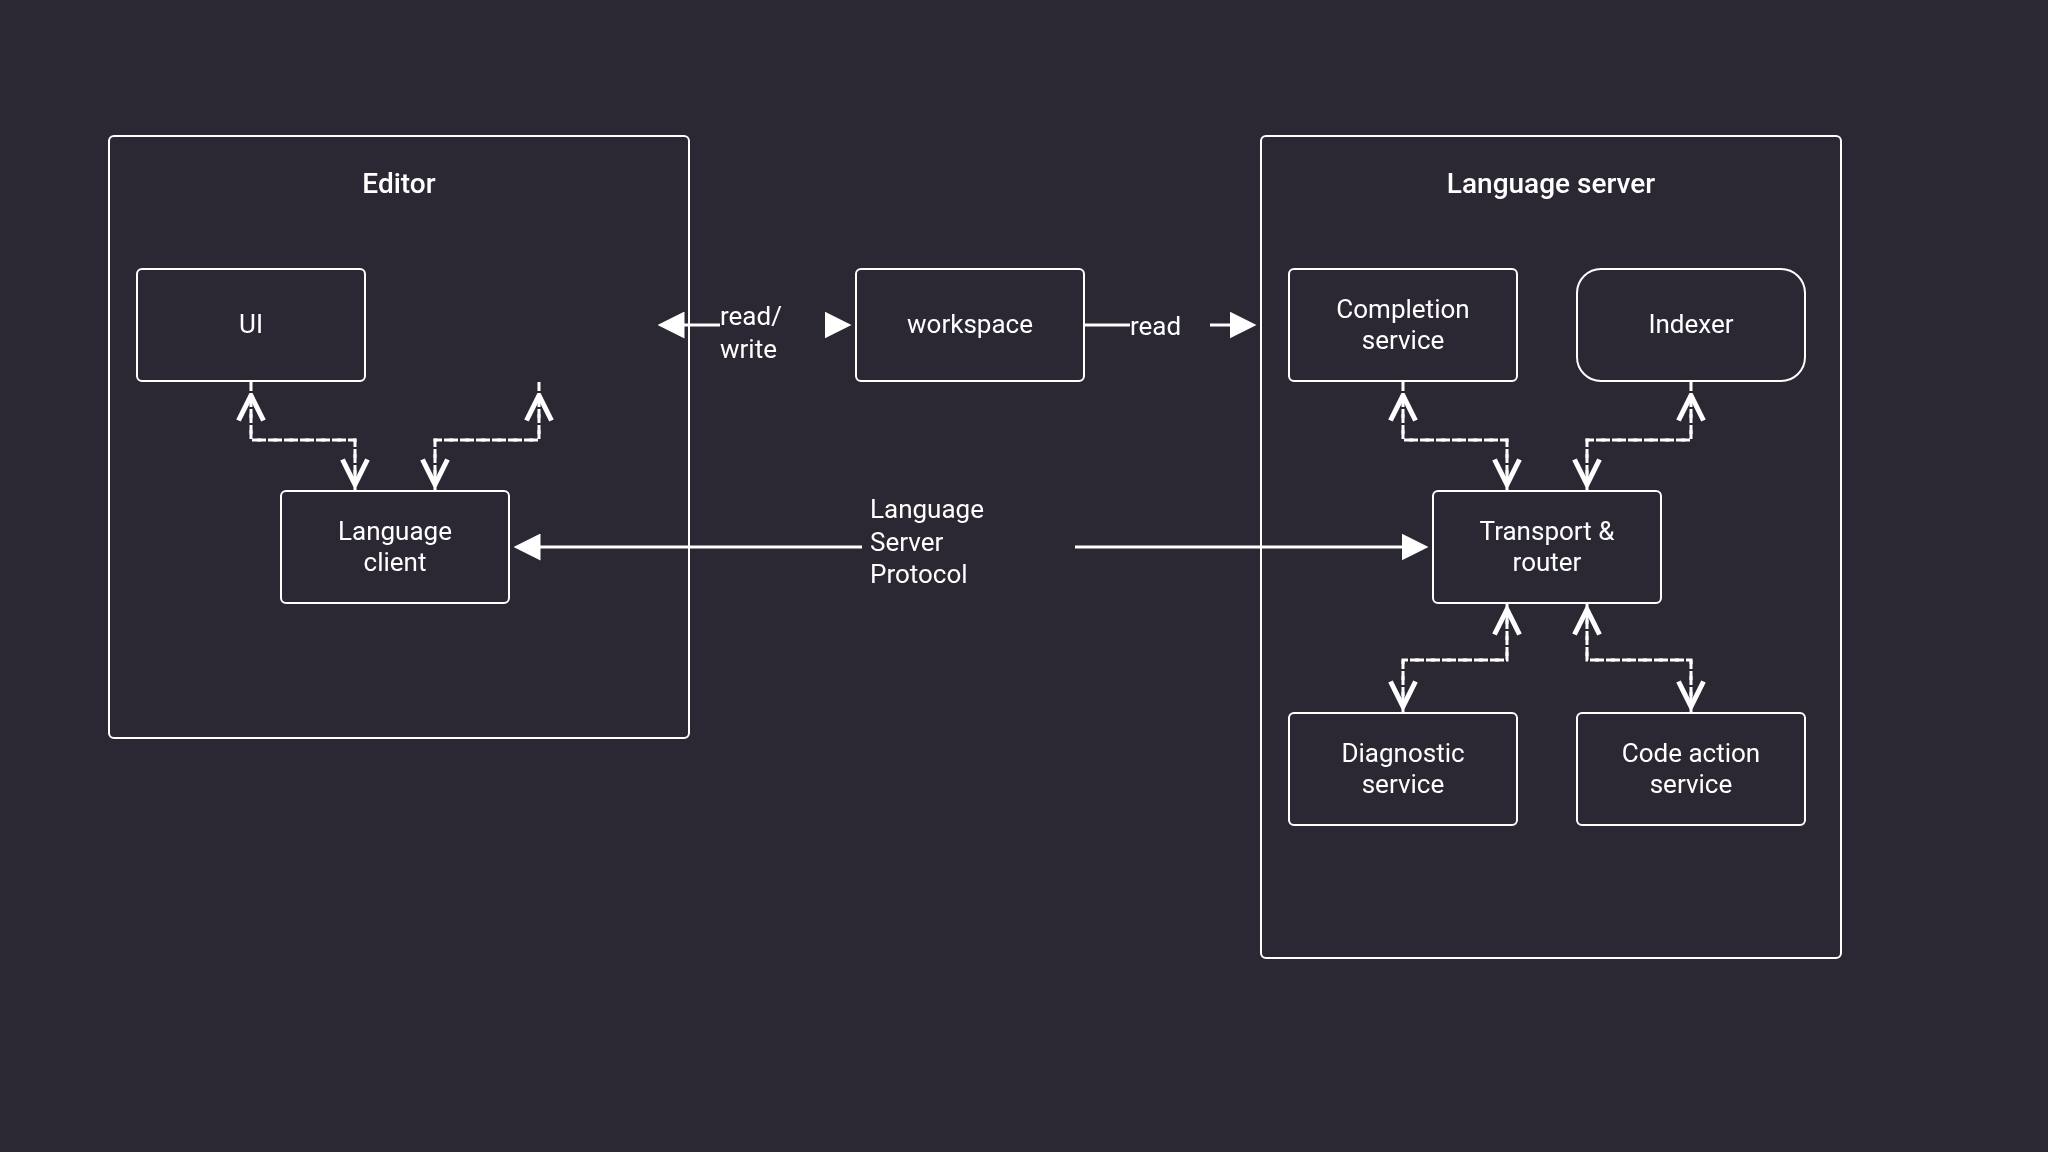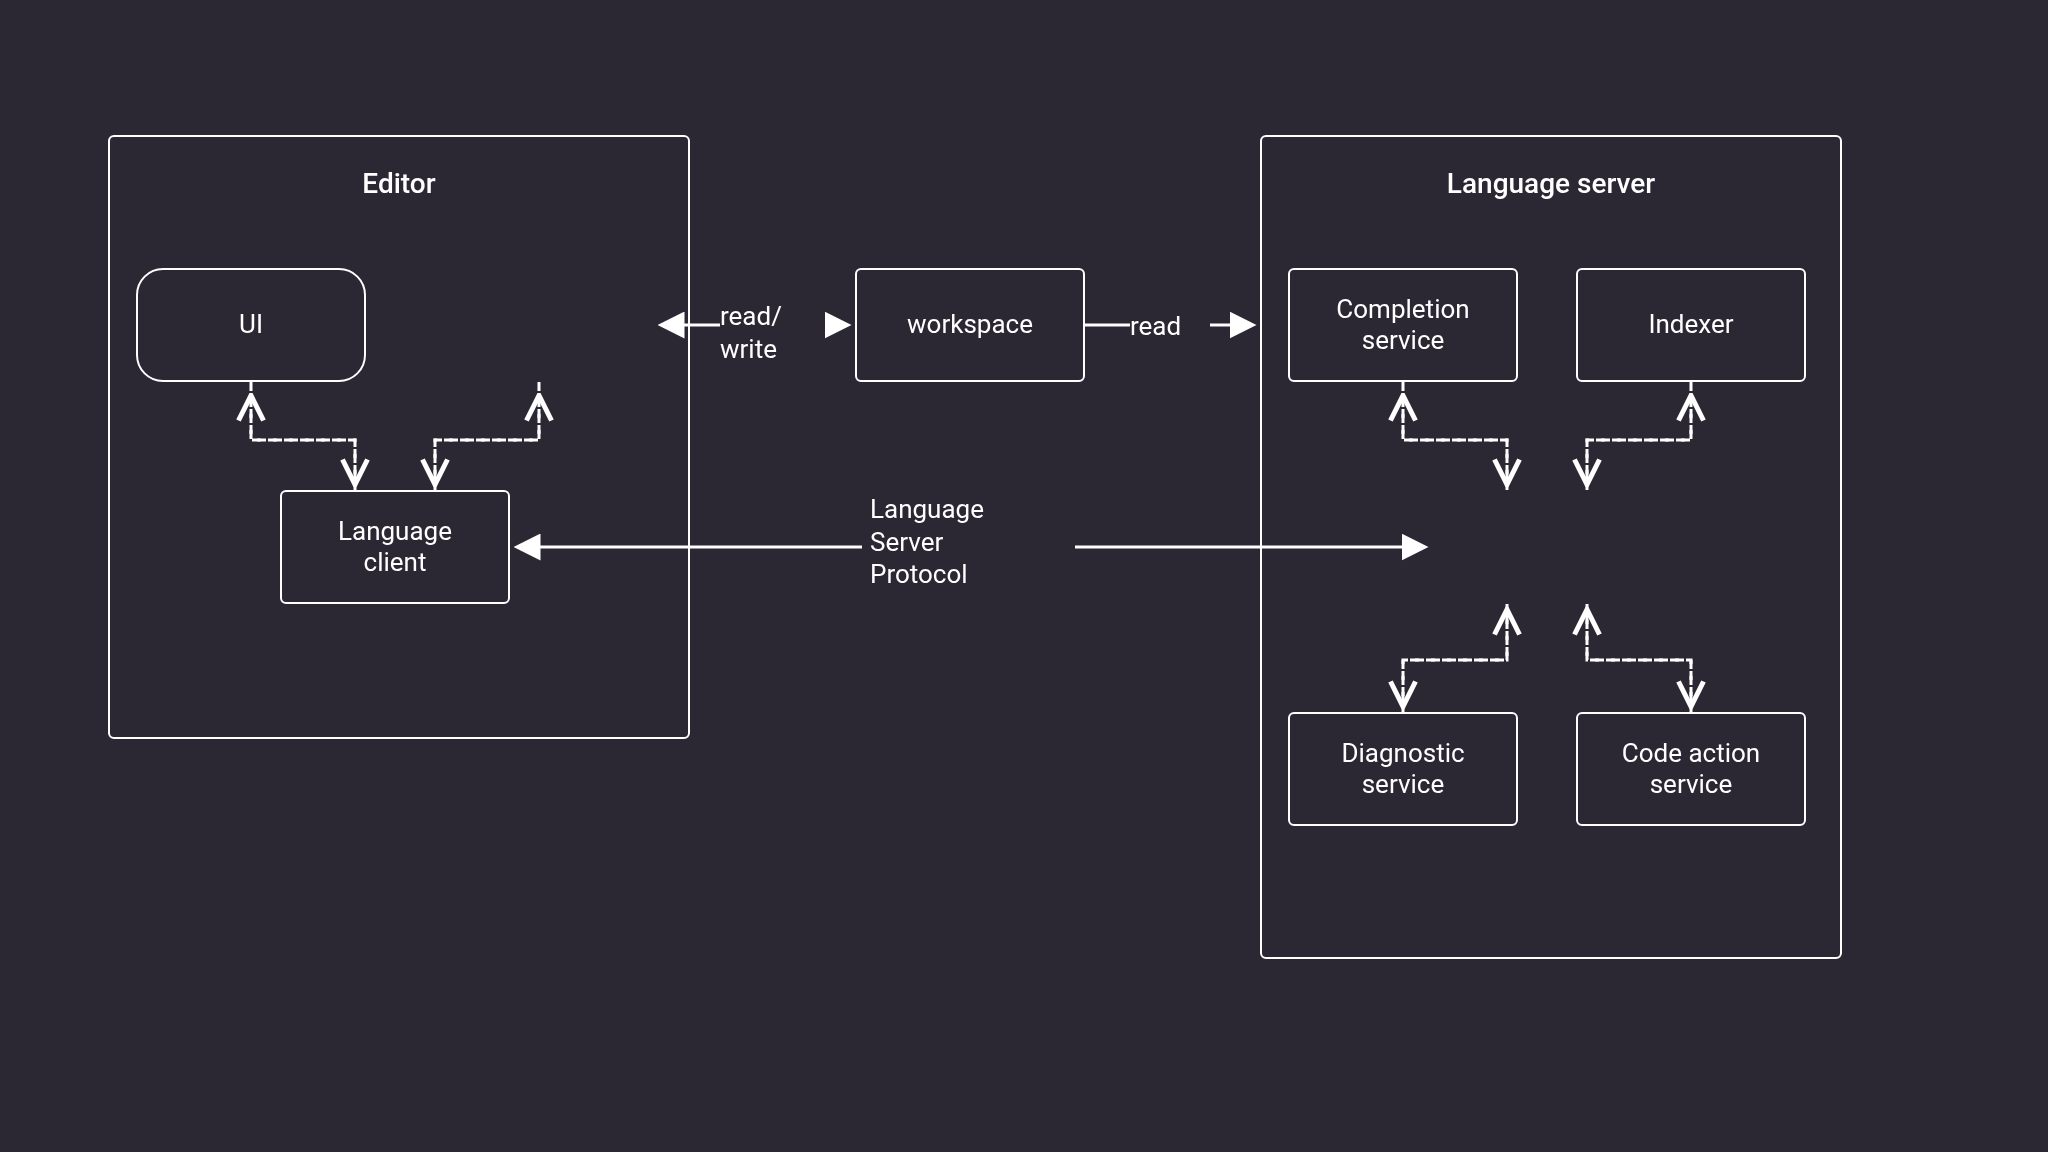--- a/index.html
+++ b/index.html
@@ -68,43 +68,47 @@
 <div class="stage">
 
   <div class="container-box" style="left:108px; top:135px; width:578px; height:600px;">
     <div class="container-title">Editor</div>
   </div>
 
   <div class="container-box" style="left:1260px; top:135px; width:578px; height:820px;">
     <div class="container-title">Language server</div>
   </div>
 
-  <div class="node" style="left:136px; top:268px; width:230px; height:114px;border-radius:27px;">
+  <div class="node" style="left:136px; top:268px; width:230px; height:114px;">
     <span>UI</span>
   </div>
 
 
   <div class="node" style="left:280px; top:490px; width:230px; height:114px;">
     <span style="white-space:pre-line;">Language
 client</span>
   </div>
 
   <div class="node" style="left:855px; top:268px; width:230px; height:114px;">
     <span>workspace</span>
   </div>
 
   <div class="node" style="left:1288px; top:268px; width:230px; height:114px;">
     <span style="white-space:pre-line;">Completion
 service</span>
   </div>
 
-  <div class="node" style="left:1576px; top:268px; width:230px; height:114px;">
+  <div class="node" style="left:1576px; top:268px; width:230px; height:114px;border-radius:25px;">
     <span>Indexer</span>
   </div>
 
+  <div class="node" style="left:1432px; top:490px; width:230px; height:114px;">
+    <span style="white-space:pre-line;">Transport &amp;
+router</span>
+  </div>
 
   <div class="node" style="left:1288px; top:712px; width:230px; height:114px;">
     <span style="white-space:pre-line;">Diagnostic
 service</span>
   </div>
 
   <div class="node" style="left:1576px; top:712px; width:230px; height:114px;">
     <span style="white-space:pre-line;">Code action
 service</span>
   </div>

